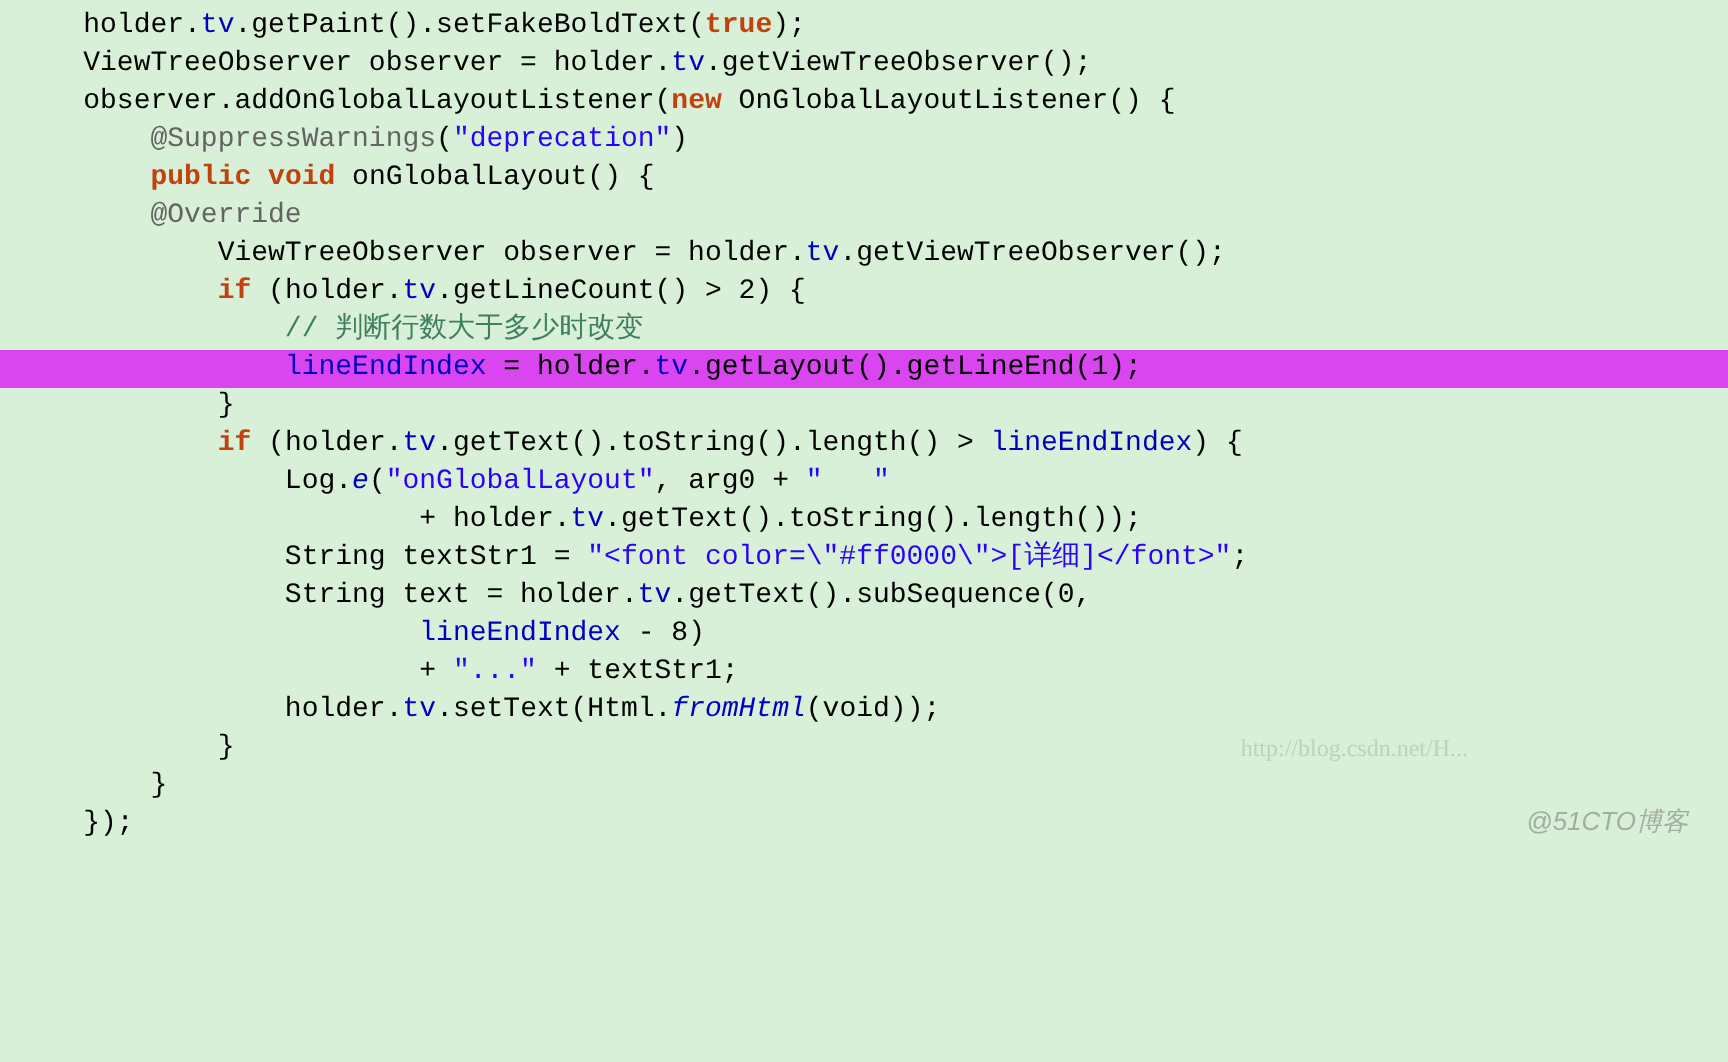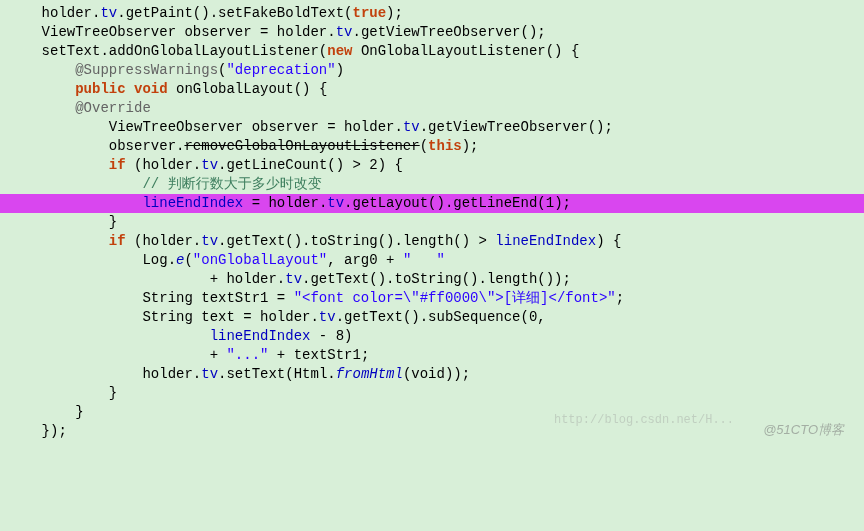--- a/index.html
+++ b/index.html
@@ -37,40 +37,39 @@
     bottom: 6px;
     color: rgba(120,120,120,0.55);
     font-family: Arial, sans-serif;
     font-size: 13px;
     font-style: italic;
     pointer-events: none;
   }
   .watermark2 {
     position: absolute;
     right: 130px;
-    bottom: 18px;
+    bottom: 44px;
     color: rgba(150,150,150,0.35);
-    font-family: Liberation Mono, monospace;
+    font-family: Liberation Serif, serif;
     font-size: 12px;
     pointer-events: none;
   }
 </style>
 </head>
 <body>
 
 <div class="code-area">
 <div class="line">    <span>holder.</span><span class="field">tv</span><span>.getPaint().setFakeBoldText(</span><span class="kw">true</span><span>);</span></div>
 <div class="line">    <span>ViewTreeObserver observer = holder.</span><span class="field">tv</span><span>.getViewTreeObserver();</span></div>
-<div class="line">    <span>setText.addOnGlobalLayoutListener(</span><span class="kw">new</span><span> OnGlobalLayoutListener() {</span></div>
+<div class="line">    <span>observer.addOnGlobalLayoutListener(</span><span class="kw">new</span><span> OnGlobalLayoutListener() {</span></div>
 <div class="line"><span></span></div>
 <div class="line">    <span class="anno">    @SuppressWarnings</span><span>(</span><span class="str">"deprecation"</span><span>)</span></div>
 <div class="line">    <span>    </span><span class="kw">public</span><span> </span><span class="kw">void</span><span> onGlobalLayout() {</span></div>
 <div class="line">    <span class="anno">    @Override</span></div>
 <div class="line">    <span>        ViewTreeObserver observer = holder.</span><span class="field">tv</span><span>.getViewTreeObserver();</span></div>
-<div class="line">    <span>        observer.</span><span class="strike">removeGlobalOnLayoutListener</span><span>(</span><span class="kw">this</span><span>);</span></div>
 <div class="line">    <span>        </span><span class="kw">if</span><span> (holder.</span><span class="field">tv</span><span>.getLineCount() &gt; 2) {</span></div>
 <div class="line">    <span class="comment">            // 判断行数大于多少时改变</span></div>
 <div class="line highlight-line">    <span>            </span><span class="field">lineEndIndex</span><span> = holder.</span><span class="field">tv</span><span>.getLayout().getLineEnd(1);</span></div>
 <div class="line">    <span>        }</span></div>
 <div class="line">    <span>        </span><span class="kw">if</span><span> (holder.</span><span class="field">tv</span><span>.getText().toString().length() &gt; </span><span class="field">lineEndIndex</span><span>) {</span></div>
 <div class="line">    <span>            Log.</span><span class="fstatic">e</span><span>(</span><span class="str">"onGlobalLayout"</span><span>, arg0 + </span><span class="str">"   "</span></div>
 <div class="line">    <span>                    + holder.</span><span class="field">tv</span><span>.getText().toString().length());</span></div>
 <div class="line">    <span>            String textStr1 = </span><span class="str">"&lt;font color=\"#ff0000\"&gt;[详细]&lt;/font&gt;"</span><span>;</span></div>
 <div class="line">    <span>            String text = holder.</span><span class="field">tv</span><span>.getText().subSequence(0,</span></div>
 <div class="line">    <span>                    </span><span class="field">lineEndIndex</span><span> - 8)</span></div>

